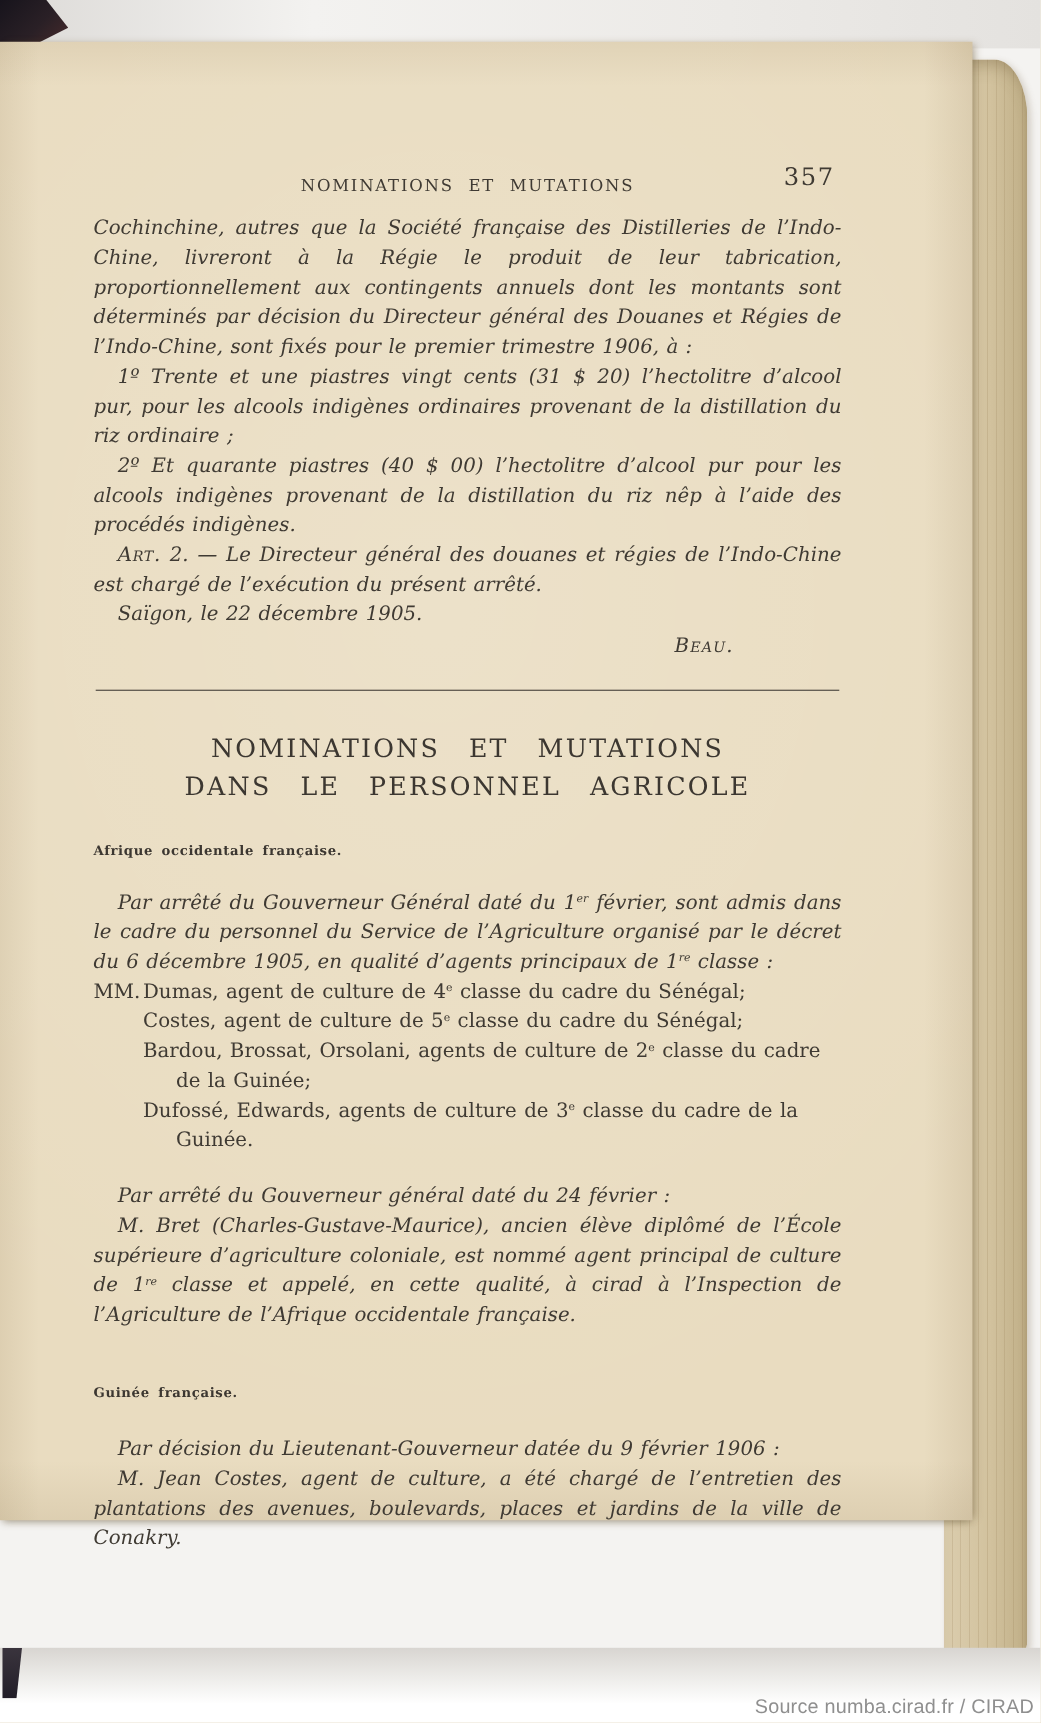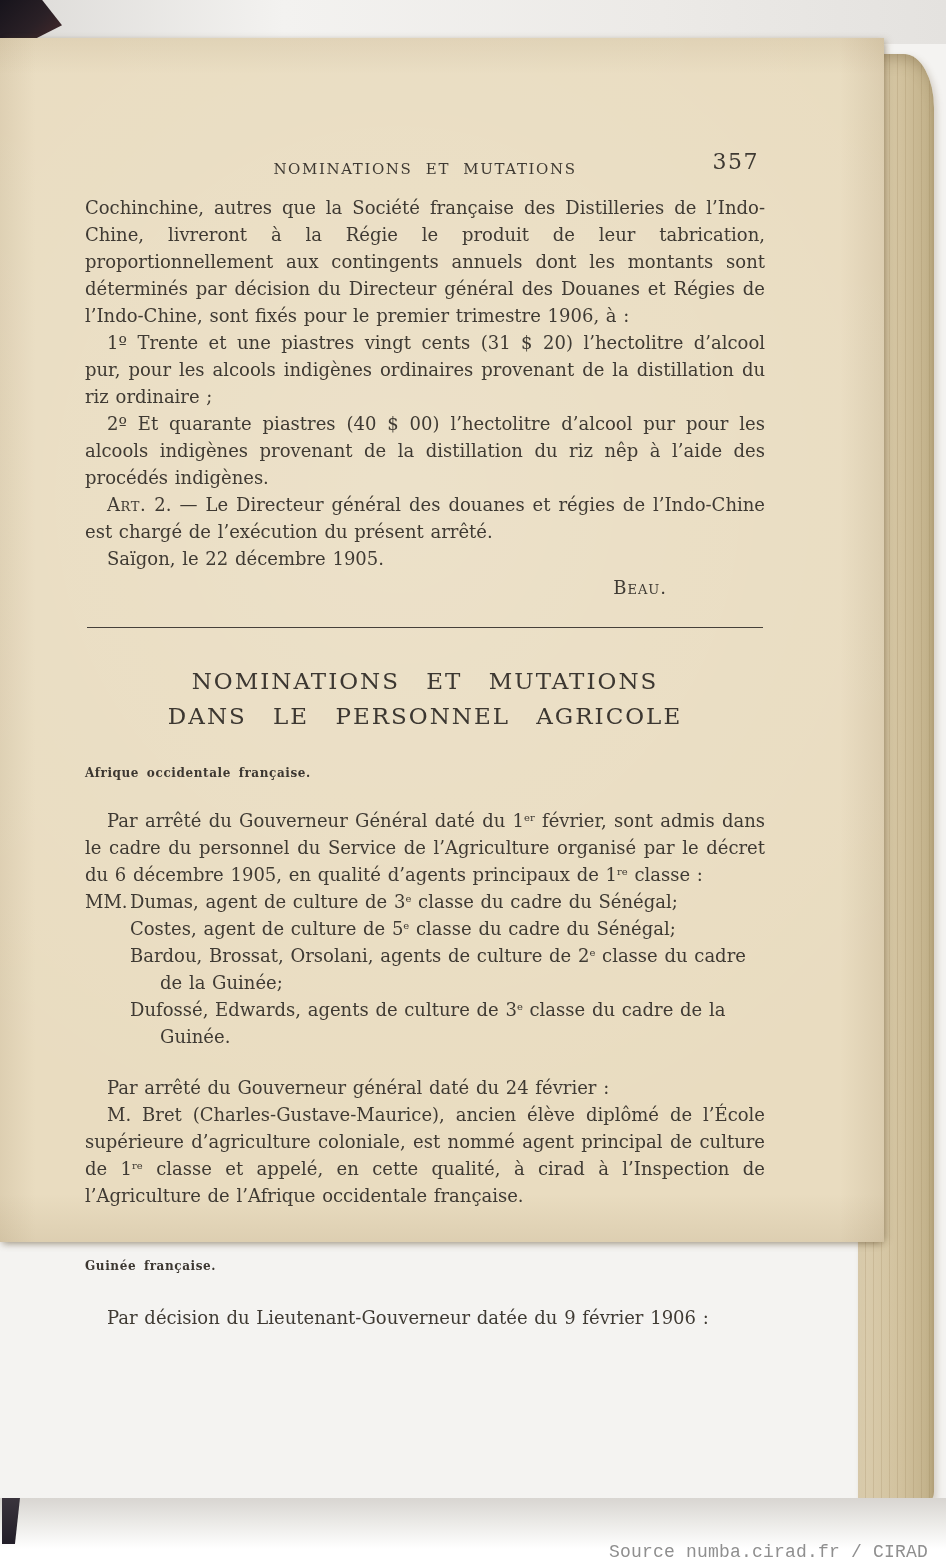--- a/index.html
+++ b/index.html
@@ -26,21 +26,21 @@
     position:absolute;left:858px;top:54px;width:76px;height:1452px;z-index:1;
     background:
       repeating-linear-gradient(90deg,rgba(145,120,80,0) 0 7px,rgba(145,120,80,0.20) 7px 8px),
       linear-gradient(90deg,#dbcdae 0%,#d2c29e 55%,#c3b28b 92%,#b4a27a 100%);
     border-radius:0 30px 14px 0 / 0 54px 14px 0;
     box-shadow:inset 0 14px 16px -10px rgba(110,90,55,0.45), 3px 3px 6px rgba(120,100,70,0.25);
   }
 
   
   .page{
-    position:absolute;left:0;top:38px;width:884px;height:1204px;z-index:2;
+    position:absolute;left:0;top:38px;width:884px;height:1344px;z-index:2;
     background:
       radial-gradient(120% 95% at 45% 38%, rgba(255,255,255,0.15), rgba(255,255,255,0) 62%),
       linear-gradient(90deg, rgba(135,110,70,0.12), rgba(135,110,70,0) 4%, rgba(135,110,70,0) 95%, rgba(135,110,70,0.14)),
       linear-gradient(0deg, rgba(135,110,70,0.12), rgba(135,110,70,0) 4%),
       linear-gradient(180deg, rgba(135,110,70,0.10), rgba(135,110,70,0) 3%),
       #e9dcc0;
     box-shadow:4px 0 7px -2px rgba(110,90,55,0.35), 0 4px 7px -2px rgba(90,75,45,0.45);
   }
 
   .text-block{
@@ -48,21 +48,21 @@
     color:#3f3a33;font-size:18px;line-height:27px;
     word-spacing:1px;
   }
   .running-head-row{position:relative;height:30px;margin-bottom:14px;}
   .running-head{
     text-align:center;font-size:15px;letter-spacing:1.6px;word-spacing:7px;
     padding-top:6px;
   }
   .page-num{position:absolute;right:6px;top:-2px;font-size:22px;letter-spacing:1.5px;}
 
-  p{margin:0;}
+  p{margin:0;font-style:italic;}
   .just{text-align:justify;}
   .indent{text-indent:22px;}
   .sc{font-variant:small-caps;letter-spacing:0.6px;}
   sup{font-size:10px;line-height:0;vertical-align:6px;margin-top:16px;}
 
   .sig{text-align:right;padding-right:98px;font-variant:small-caps;letter-spacing:1px;margin-top:2px;}
 
   .rule{border:0;border-top:1.7px solid #45403a;margin:26px 2px 0 2px;}
 
   .section-title{
@@ -88,22 +88,22 @@
   .footer-strip{
     position:absolute;left:0;top:1498px;width:946px;height:68px;z-index:3;
     background:linear-gradient(180deg,#d8d5d1 0%,#ecebe8 38%,#ffffff 75%);
   }
   .cover-corner-bottom{
     position:absolute;left:2px;top:0;width:18px;height:46px;
     background:linear-gradient(180deg,#3a343d,#221e28);
     clip-path:polygon(0 0,100% 0,72% 100%,0 100%);
   }
   .source-credit{
-    position:absolute;right:18px;bottom:4px;
-    font-family:Liberation Mono, monospace;
+    position:absolute;right:6px;bottom:4px;
+    font-family:Liberation Sans, sans-serif;
     font-size:18px;color:#8f8f8f;letter-spacing:0.2px;
   }
 </style>
 </head>
 <body>
 
 <div class="scene">
 
   <div class="top-band"></div>
   <div class="cover-corner-top"></div>
@@ -133,34 +133,35 @@
         <span>DANS LE PERSONNEL AGRICOLE</span>
       </h1>
 
       <h2 class="sub-heading">Afrique occidentale française.</h2>
 
       <p class="just indent mt20"><span>Par arrêté du Gouverneur Général daté du 1</span><sup>er</sup><span> février, sont admis dans le cadre du personnel du Service de l’Agriculture organisé par le décret du 6 décembre 1905, en qualité d’agents principaux de 1</span><sup>re</sup><span> classe :</span></p>
 
       <div class="mm-wrap">
         <span class="mm-label">MM.</span>
         <ul class="mm-list">
-          <li><span>Dumas, agent de culture de 3</span><sup>e</sup><span> classe du cadre du Sénégal;</span></li>
+          <li><span>Dumas, agent de culture de 4</span><sup>e</sup><span> classe du cadre du Sénégal;</span></li>
           <li><span>Costes, agent de culture de 5</span><sup>e</sup><span> classe du cadre du Sénégal;</span></li>
           <li><span>Bardou, Brossat, Orsolani, agents de culture de 2</span><sup>e</sup><span> classe du cadre de la Guinée;</span></li>
           <li><span>Dufossé, Edwards, agents de culture de 3</span><sup>e</sup><span> classe du cadre de la Guinée.</span></li>
         </ul>
       </div>
 
       <p class="indent mt24">Par arrêté du Gouverneur général daté du 24 février :</p>
 
       <p class="just indent"><span>M. Bret (Charles-Gustave-Maurice), ancien élève diplômé de l’École supérieure d’agriculture coloniale, est nommé agent principal de culture de 1</span><sup>re</sup><span> classe et appelé, en cette qualité, à cirad à l’Inspection de l’Agriculture de l’Afrique occidentale française.</span></p>
 
       <h2 class="sub-heading mt28">Guinée française.</h2>
 
       <p class="indent mt24">Par décision du Lieutenant-Gouverneur datée du 9 février 1906 :</p>
+      <p class="just indent">M. Jean Costes, agent de culture, a été chargé de l’entretien des plantations des avenues, boulevards, places et jardins de la ville de Conakry.</p>
 
     </div>
   </div>
 
   <div class="footer-strip">
     <div class="cover-corner-bottom"></div>
     <div class="source-credit">Source numba.cirad.fr / CIRAD</div>
   </div>
 
 </div>

